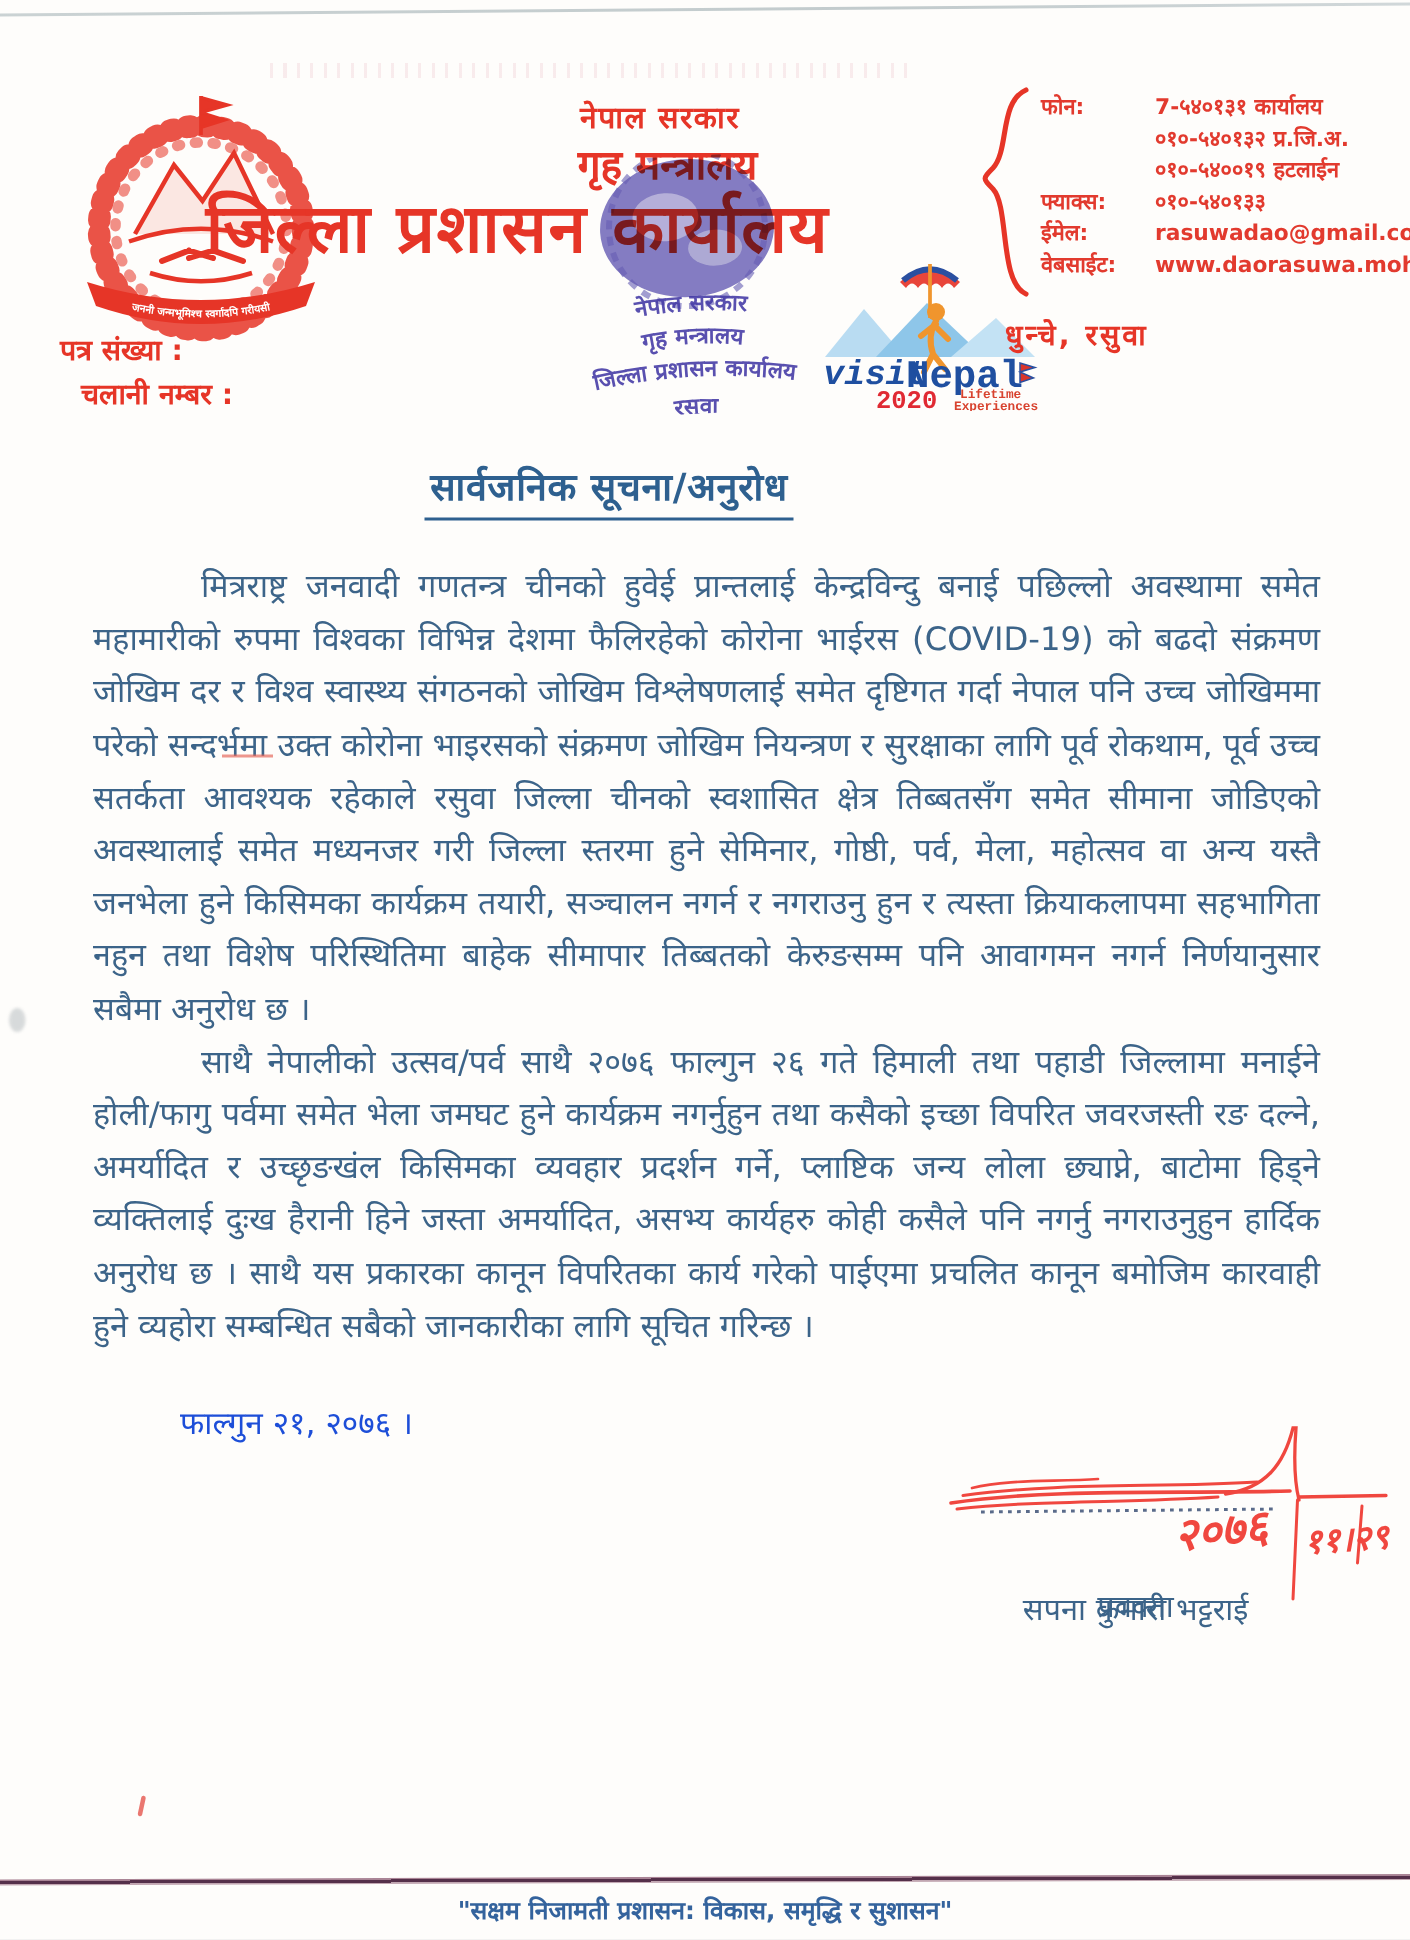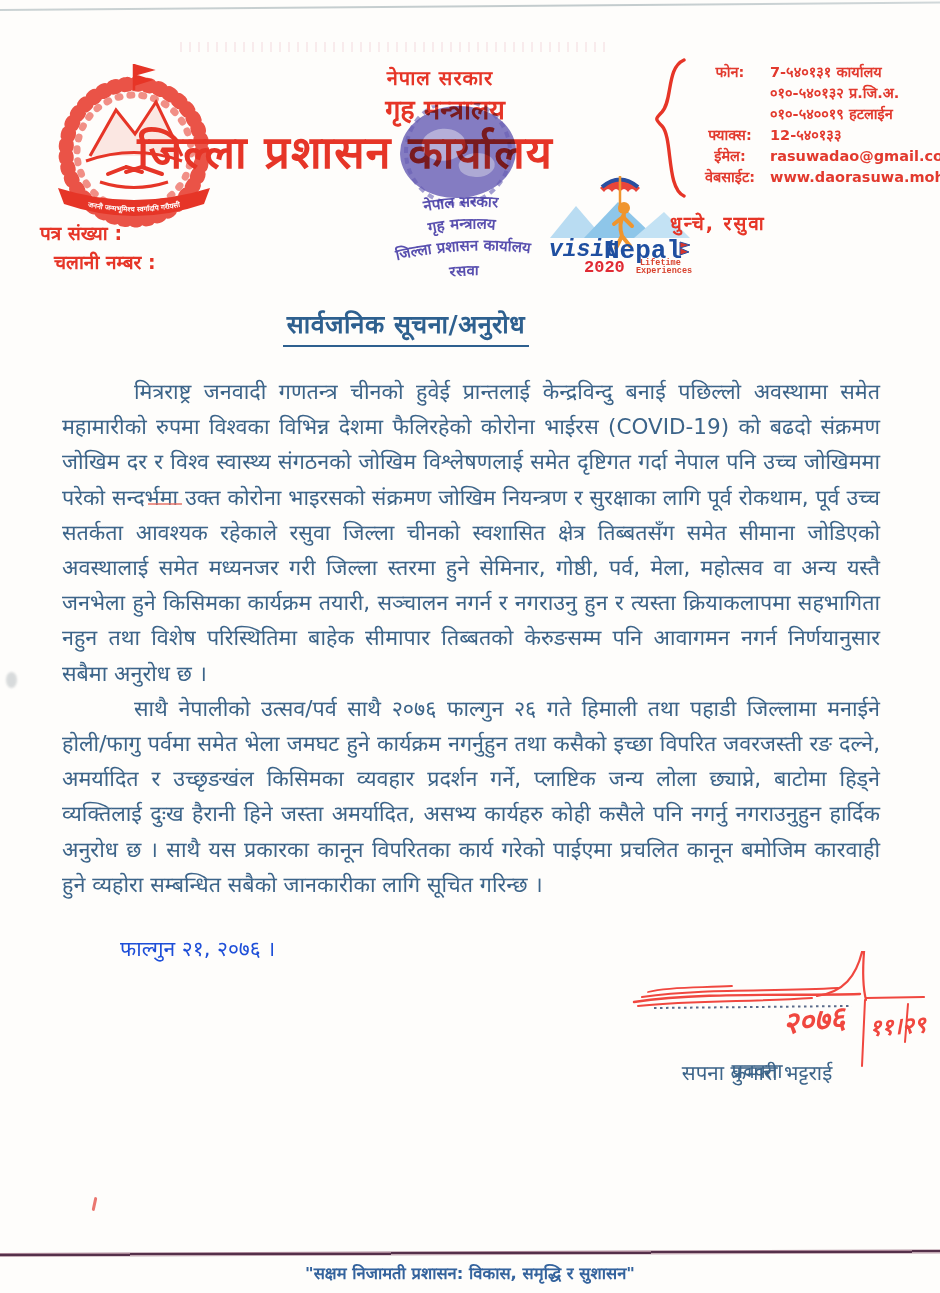--- a/index.html
+++ b/index.html
@@ -26,21 +26,21 @@
   .ministry-line{top:90px;left:0;width:940px;text-align:center;font-size:27px;font-weight:bold;
     padding-right:50px;box-sizing:border-box;}
   .office-title{top:120px;left:0;width:940px;text-align:center;font-size:45px;font-weight:bold;
     letter-spacing:1px;padding-right:250px;box-sizing:border-box;white-space:nowrap;}
   .letter-no{top:220px;left:40px;font-size:19px;font-weight:bold;}
   .dispatch-no{top:249px;left:54px;font-size:19px;font-weight:bold;}
   .place-line{top:210px;left:670px;font-size:19px;font-weight:bold;letter-spacing:2px;}
   .contact-block{top:62px;left:694px;width:240px;font-size:14.5px;font-weight:bold;
     color:#e23a2e;line-height:21px;}
   .contact-row{display:flex;}
-  .contact-label{width:72px;text-align:center;flex:0 0 72px;padding-right:4px;}
+  .contact-label{width:72px;text-align:left;flex:0 0 72px;padding-right:4px;}
   .contact-value{white-space:nowrap;}
   .latin{font-family:"DejaVu Sans","Liberation Sans",sans-serif;}
   .emblem-box{top:60px;left:50px;width:170px;height:178px;}
   .brace-box{top:58px;left:648px;width:44px;height:140px;}
   .stamp-box{top:104px;left:342px;width:236px;height:172px;mix-blend-mode:multiply;
     transform:rotate(-3deg);}
   .vn-box{top:166px;left:548px;width:145px;height:108px;font-family:Liberation Mono, monospace;}
   
   .notice-title{top:306px;left:0;width:812px;text-align:center;}
   .notice-title span{display:inline-block;color:#2e608f;font-size:25px;font-weight:bold;
@@ -150,21 +150,21 @@
     <div class="contact-row">
       <span class="contact-label"></span>
       <span class="contact-value">०१०-५४०१३२ प्र.जि.अ.</span>
     </div>
     <div class="contact-row">
       <span class="contact-label"></span>
       <span class="contact-value">०१०-५४००१९ हटलाईन</span>
     </div>
     <div class="contact-row">
       <span class="contact-label">फ्याक्स:</span>
-      <span class="contact-value">12-५४०१३३</span>
+      <span class="contact-value">०१०-५४०१३३</span>
     </div>
     <div class="contact-row">
       <span class="contact-label">ईमेल:</span>
       <span class="contact-value latin">rasuwadao@gmail.com</span>
     </div>
     <div class="contact-row">
       <span class="contact-label">वेबसाईट:</span>
       <span class="contact-value latin">www.daorasuwa.moha.gov.np</span>
     </div>
   </div>

